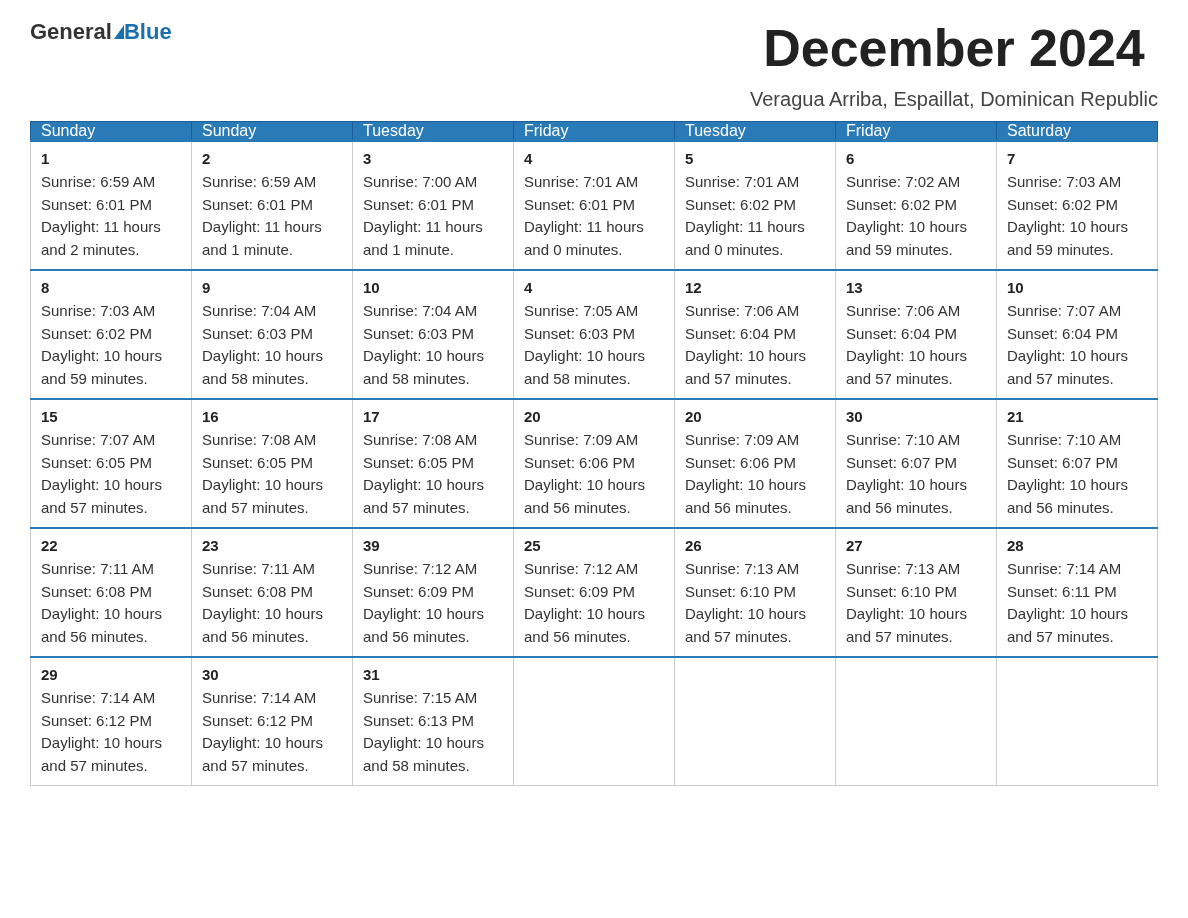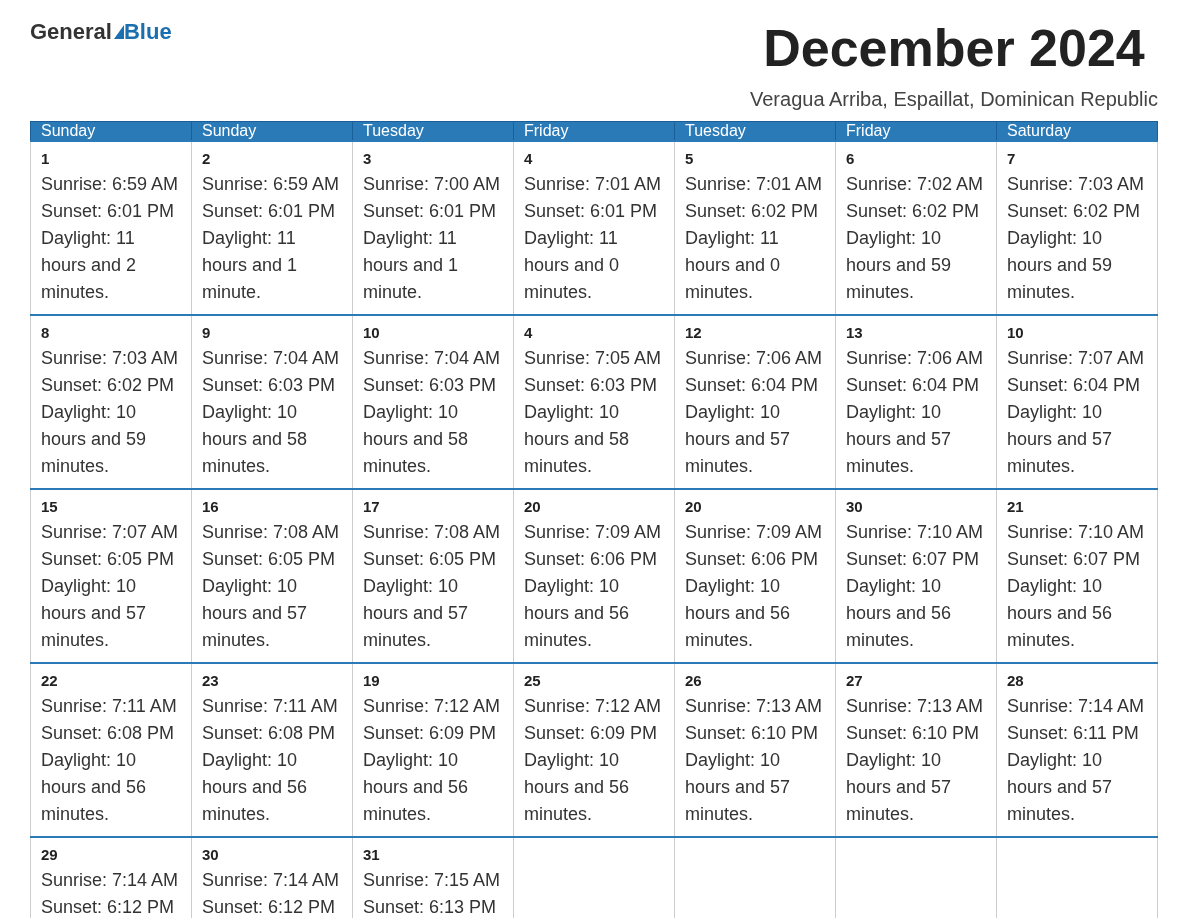--- a/index.html
+++ b/index.html
@@ -77,21 +77,21 @@
       color: #333;
       height: 110px;
     }
     .day-number {
       font-size: 15px;
       font-weight: bold;
       color: #222;
       margin-bottom: 4px;
     }
     .day-info {
-      font-size: 18px;
+      font-size: 15px;
       color: #333;
       line-height: 1.5;
     }
     .empty-cell {
       background: #fff;
       border-top: 2px solid #2a7ab8;
     }
   </style>
 </head>
 <body>
@@ -218,21 +218,21 @@
       <tr>
         <td>
           <div class="day-number">22</div>
           <div class="day-info">Sunrise: 7:11 AM<br>Sunset: 6:08 PM<br>Daylight: 10 hours and 56 minutes.</div>
         </td>
         <td>
           <div class="day-number">23</div>
           <div class="day-info">Sunrise: 7:11 AM<br>Sunset: 6:08 PM<br>Daylight: 10 hours and 56 minutes.</div>
         </td>
         <td>
-          <div class="day-number">19</div>
+          <div class="day-number">39</div>
           <div class="day-info">Sunrise: 7:12 AM<br>Sunset: 6:09 PM<br>Daylight: 10 hours and 56 minutes.</div>
         </td>
         <td>
           <div class="day-number">25</div>
           <div class="day-info">Sunrise: 7:12 AM<br>Sunset: 6:09 PM<br>Daylight: 10 hours and 56 minutes.</div>
         </td>
         <td>
           <div class="day-number">26</div>
           <div class="day-info">Sunrise: 7:13 AM<br>Sunset: 6:10 PM<br>Daylight: 10 hours and 57 minutes.</div>
         </td>

